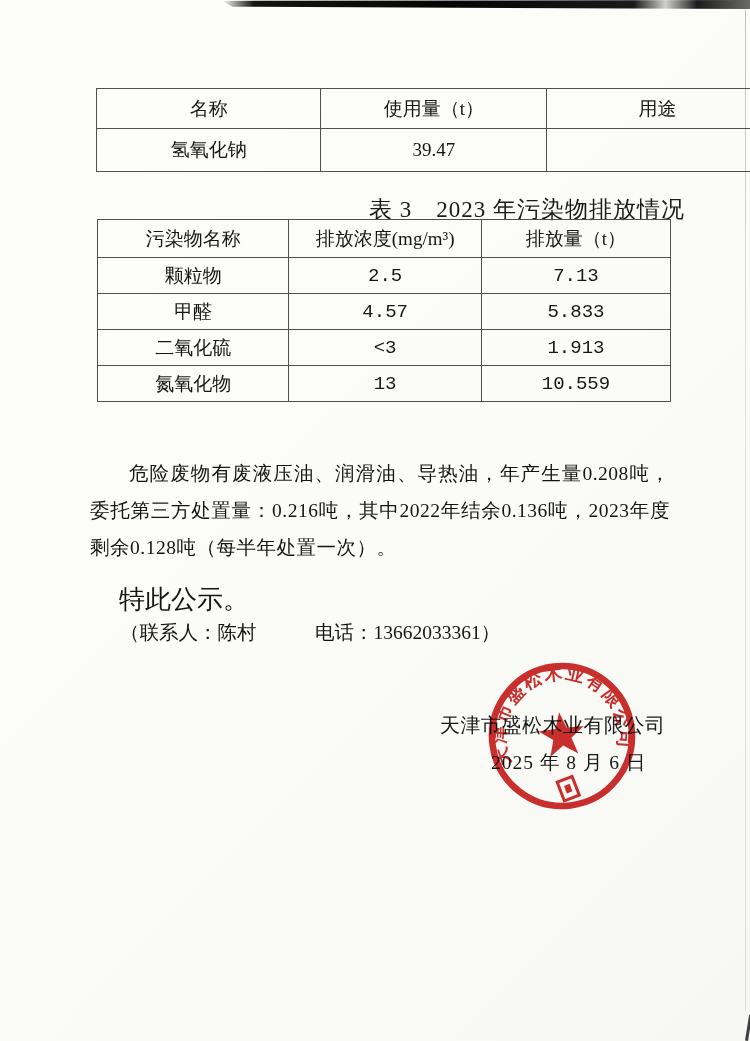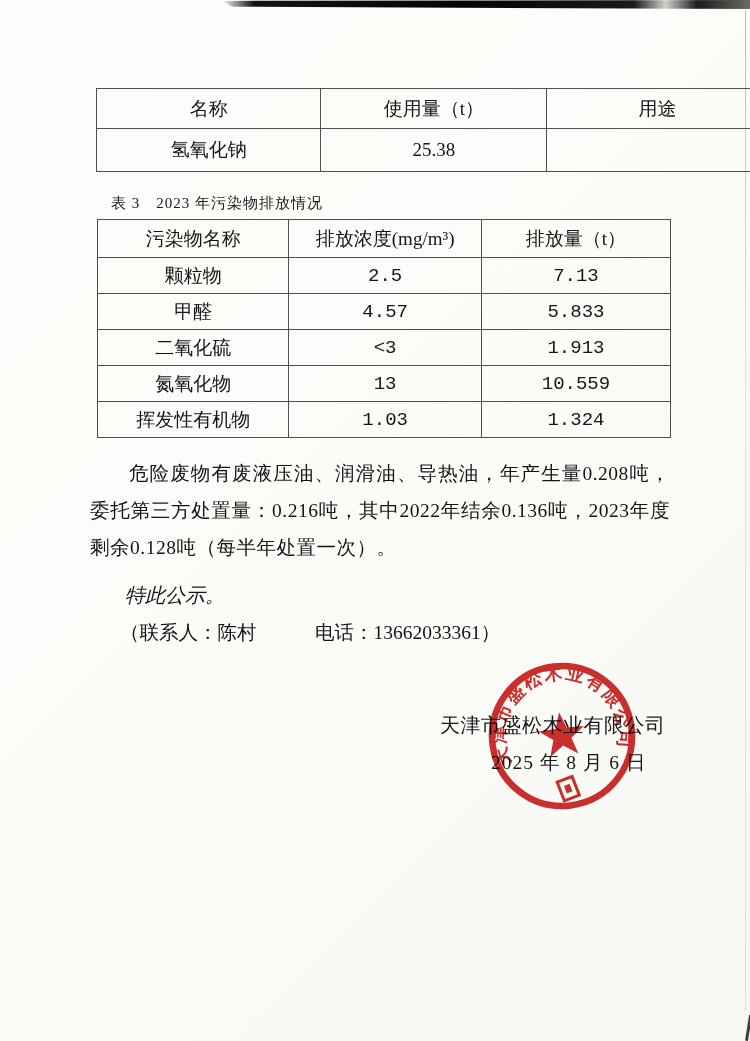--- a/index.html
+++ b/index.html
@@ -45,33 +45,33 @@
   .tbl1{position:absolute;left:96px;top:88px;width:673px;}
   .tbl1 th{height:39px;}
   .tbl1 td{height:42px;}
   .tbl3{position:absolute;left:97px;top:219px;width:574px;}
   .tbl3 th{height:37px;}
   .tbl3 td{height:35px;font-family:Liberation Mono, monospace;}
   .c1{width:33.4%}.c2{width:33.6%}.c3{width:33%}
 
   .tbl3-title{
     position:absolute;left:97px;top:194px;width:574px;
-    text-align:left;font-size:15px;color:#1a1a1a;
+    text-align:right;font-size:23px;color:#1a1a1a;
     letter-spacing:1px;
     transform:translateX(14px);
   }
 
   
   .para{
     position:absolute;left:90px;top:455px;width:580px;
     font-size:19.5px;line-height:37px;color:#141414;
     text-align:justify;text-indent:39px;
     letter-spacing:.5px;
   }
-  .notice{position:absolute;left:125px;top:582px;font-size:20px;color:#141414;font-style:italic;}
+  .notice{position:absolute;left:119px;top:582px;font-size:26px;color:#141414;}
   .contact{position:absolute;left:120px;top:619px;font-size:19.5px;color:#141414;}
 
   
   .company{position:absolute;left:440px;top:712px;font-size:20px;color:#171717;letter-spacing:.5px;}
   .sig-date{position:absolute;left:491px;top:749px;font-size:19.5px;color:#171717;letter-spacing:1px;}
 
   
   .stamp{
     position:absolute;left:477px;top:651px;width:170px;height:170px;
     mix-blend-mode:multiply;opacity:.93;
@@ -96,21 +96,21 @@
         <col class="c3">
       </colgroup>
     <tbody>
         <tr>
       <th>名称</th>
       <th>使用量（t）</th>
       <th>用途</th>
     </tr>
     <tr>
       <td>氢氧化钠</td>
-      <td>25.38</td>
+      <td>39.47</td>
       <td></td>
     </tr>
   </tbody>
     </table>
 
   <div class="tbl3-title">表 3　2023 年污染物排放情况</div>
 
   <table class="tbl3">
     <colgroup>
         <col class="c1">
@@ -136,25 +136,20 @@
     <tr>
       <td>二氧化硫</td>
       <td>&lt;3</td>
       <td>1.913</td>
     </tr>
     <tr>
       <td>氮氧化物</td>
       <td>13</td>
       <td>10.559</td>
     </tr>
-    <tr>
-      <td>挥发性有机物</td>
-      <td>1.03</td>
-      <td>1.324</td>
-    </tr>
   </tbody>
     </table>
 
   <div class="para">危险废物有废液压油、润滑油、导热油，年产生量0.208吨，委托第三方处置量：0.216吨，其中2022年结余0.136吨，2023年度剩余0.128吨（每半年处置一次）。</div>
   <div class="notice">特此公示。</div>
   <div class="contact">（联系人：陈村　　　电话：13662033361）</div>
 
   <div class="company">天津市盛松木业有限公司</div>
   <div class="sig-date">2025 年 8 月 6 日</div>
 

